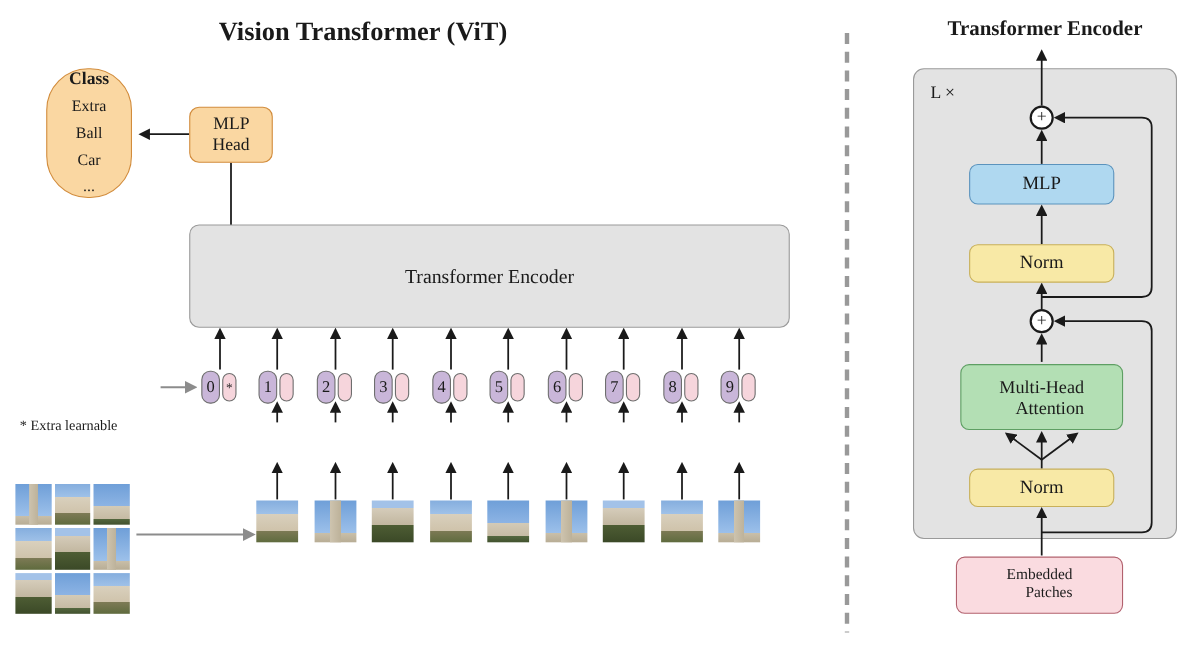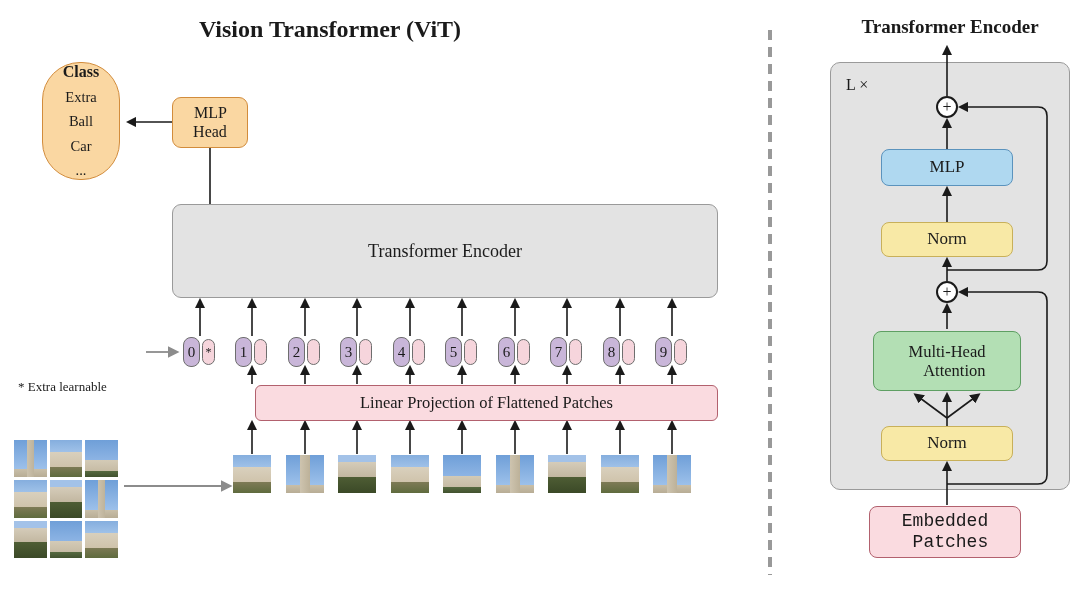--- a/index.html
+++ b/index.html
@@ -58,21 +58,21 @@
   .right-title{left:820px;top:16px;width:260px;font-size:19px;}
   .left-title{left:95px;top:16px;width:470px;}
   .loop-label{left:846px;top:76px;font-size:16px;}
   .plus{width:22px;height:22px;border-radius:50%;background:#fff;border:2px solid var(--ink);
     display:flex;align-items:center;justify-content:center;font-size:16px;line-height:1;box-sizing:border-box;}
   .rbox{border-radius:8px;line-height:1.18;}
   .blue{left:881px;top:149px;width:132px;height:37px;background:var(--blue-fill);border:1.4px solid var(--blue-border);font-size:17px;}
   .norm-top{left:881px;top:222px;width:132px;height:35px;background:var(--yellow-fill);border:1.4px solid var(--yellow-border);font-size:17px;}
   .green{left:873px;top:331px;width:148px;height:60px;background:var(--green-fill);border:1.4px solid var(--green-border);font-size:16.5px;}
   .norm-bottom{left:881px;top:426px;width:132px;height:35px;background:var(--yellow-fill);border:1.4px solid var(--yellow-border);font-size:17px;}
-  .pinkbig{left:869px;top:506px;width:152px;height:52px;background:var(--pink-box-fill);border:1.4px solid var(--pink-box-border);font-size:18px;font-family:Liberation Mono, monospace;}
+  .pinkbig{left:869px;top:506px;width:152px;height:52px;background:var(--pink-box-fill);border:1.4px solid var(--pink-box-border);font-size:14px;}
 </style>
 </head>
 <body>
 
 <div id="canvas">
 
   <div class="abs enc-container z1"></div>
 
   <svg class="overlay">
     <defs>
@@ -155,23 +155,20 @@
 
   <div class="abs cbox encoder-box z3">
     <span>Transformer Encoder</span>
   </div>
 
 
   <div class="abs note z3">
     <div>* Extra learnable</div>
   </div>
 
-  <div class="abs cbox linproj z3">
-    <span>Linear Projection of Flattened Patches</span>
-  </div>
 
   <div class="token-pair" style="left:183px">
     <span class="tok-num">0</span>
     <span class="tok-patch">
         <span>*</span>
       </span>
   </div>
   <div class="token-pair" style="left:235px">
     <span class="tok-num">1</span>
       <span class="tok-patch"></span>

